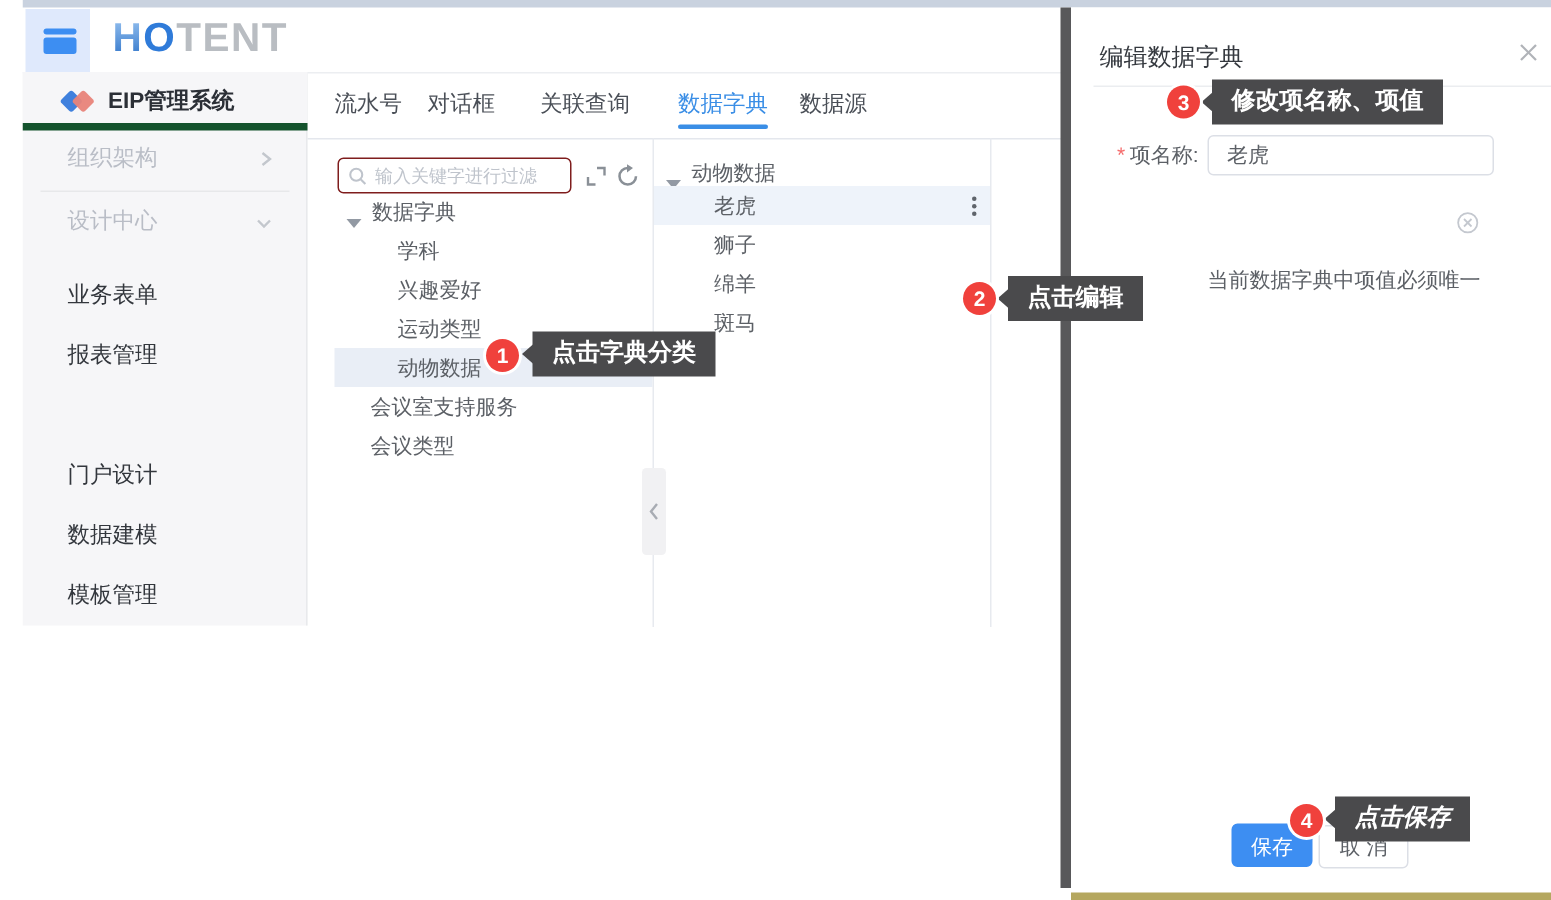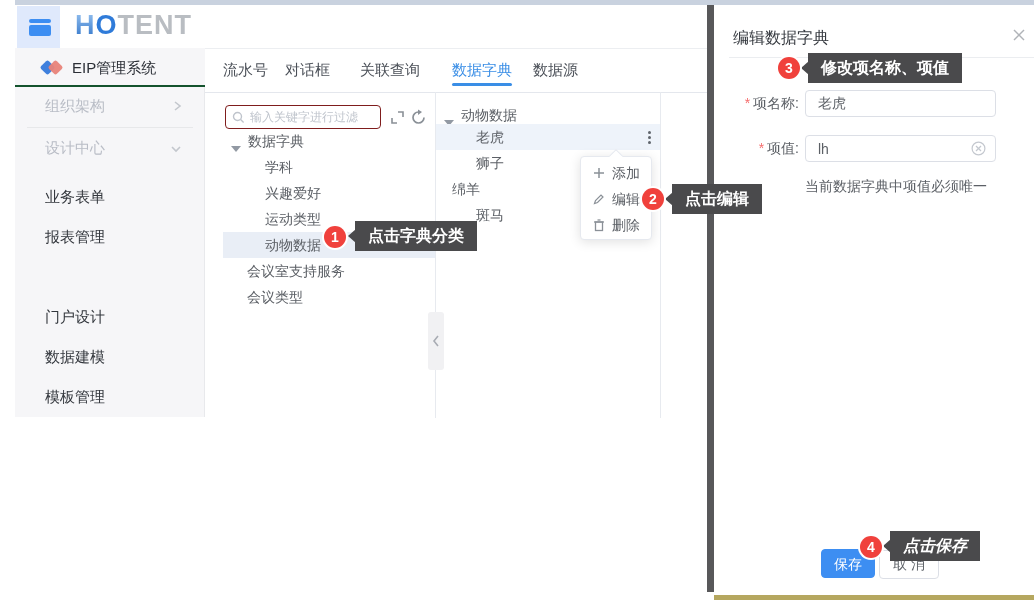--- a/index.html
+++ b/index.html
@@ -20,21 +20,21 @@
   .logo { left:60px; top:10px; font-size:27px; font-weight:bold; letter-spacing:1px; }
   .logo-h { background:linear-gradient(180deg,#9cc6f2,#2d72c8); -webkit-background-clip:text; background-clip:text; color:transparent; }
   .logo-o { color:#2f7bd9; }
   .logo-rest { color:#b9bdc2; }
   .hdr-line { left:0; top:48px; width:693px; height:1px; background:#eceef1; }
   
   .sidebar-bg { left:0; top:48px; width:190px; height:369px; background:#f6f6f8; border-right:1px solid #e8e9ec; }
   .side-row { left:0; width:190px; height:40px; line-height:40px; padding-left:30px; font-size:15px; color:#33373d; cursor:pointer; }
   .side-row.group { color:#b9bdc6; }
   .side-row.active { background:#3d8ef2; color:#fff; font-weight:bold; }
-  .eip-row { left:0; top:48px; width:190px; height:39px; line-height:39px; padding-left:57px; font-weight:normal; font-size:15px; color:#2b2f36; border-bottom:2px solid #14532d; background:#f6f6f8; }
+  .eip-row { left:0; top:48px; width:190px; height:39px; line-height:39px; padding-left:57px; font-weight:bold; font-size:15px; color:#2b2f36; border-bottom:5px solid #14532d; background:#f6f6f8; }
   .diamond-wrap { position:absolute; left:26px; top:12px; width:24px; height:15px; }
   .d1,.d2 { position:absolute; width:11px; height:11px; border-radius:2px; }
   .d1 { left:1px; top:2px; background:#3f80dd; transform:rotate(45deg); }
   .d2 { left:9px; top:2px; background:#e88379; transform:rotate(45deg); opacity:.95; }
   .side-divider { left:12px; top:127px; width:166px; height:1px; background:#e7e8ea; }
   .chev { position:absolute; right:22px; top:13px; }
   
   .tab { top:55px; height:30px; line-height:30px; font-size:15px; color:#4a4f57; cursor:pointer; }
   .tab.active { color:#3a8ee6; }
   .tab-underline { top:83px; height:3px; background:#3a8ee6; border-radius:2px; }
@@ -175,53 +175,29 @@
   </div>
   <div class="abs tree-row hl-right" style="left:421px; top:124px; width:224px; padding-left:40px;">
     <span>老虎</span>
     <span class="dots-btn">
         <i></i>
         <i></i>
         <i></i>
       </span>
   </div>
   <div class="abs tree-row" style="left:421px; top:150px; width:224px; padding-left:40px;"><span>狮子</span></div>
-  <div class="abs tree-row" style="left:397px; top:176px; width:224px; padding-left:40px;"><span>绵羊</span></div>
+  <div class="abs tree-row" style="left:421px; top:176px; width:224px; padding-left:40px;"><span>绵羊</span></div>
   <div class="abs tree-row" style="left:421px; top:202px; width:224px; padding-left:40px;"><span>斑马</span></div>
 
   <div class="abs collapse-handle">
     <svg width="10" height="14" viewBox="0 0 10 14">
         <polyline points="7,2 3,7 7,12" fill="none" stroke="#a8acb3" stroke-width="1.6"></polyline>
       </svg>
   </div>
 
-  <div class="abs popup">
-    <div class="arrow"></div>
-    <div class="menu-item">
-      <svg width="12" height="12" viewBox="0 0 12 12">
-          <line x1="6" y1="1" x2="6" y2="11" stroke="#8a9097" stroke-width="1.5"></line>
-          <line x1="1" y1="6" x2="11" y2="6" stroke="#8a9097" stroke-width="1.5"></line>
-        </svg>
-      <span>添加</span>
-    </div>
-    <div class="menu-item">
-      <svg width="12" height="12" viewBox="0 0 12 12">
-          <path d="M1.5 10.5 L2.5 7.5 L8 2 L10 4 L4.5 9.5 Z" fill="none" stroke="#8a9097" stroke-width="1.2"></path>
-        </svg>
-      <span>编辑</span>
-    </div>
-    <div class="menu-item">
-      <svg width="12" height="13" viewBox="0 0 12 13">
-          <line x1="1" y1="3" x2="11" y2="3" stroke="#8a9097" stroke-width="1.3"></line>
-          <rect x="2.5" y="3" width="7" height="8.5" fill="none" stroke="#8a9097" stroke-width="1.3"></rect>
-          <line x1="4.5" y1="1" x2="7.5" y2="1" stroke="#8a9097" stroke-width="1.3"></line>
-        </svg>
-      <span>删除</span>
-    </div>
-  </div>
 
   <div class="abs dark-divider"></div>
   <div class="abs drawer"></div>
   <div class="abs drawer-topline"></div>
   <div class="abs tan-right"></div>
   <div class="abs tan-bottom"></div>
 
   <div class="abs drawer-title" style="z-index:11;">编辑数据字典</div>
   <div class="abs drawer-close" style="z-index:11;">
     <svg width="14" height="14" viewBox="0 0 14 14">
@@ -229,24 +205,20 @@
         <line x1="12" y1="2" x2="2" y2="12" stroke="#b0b3b8" stroke-width="1.5"></line>
       </svg>
   </div>
   <div class="abs drawer-sep" style="z-index:11;"></div>
 
   <div class="abs" style="left:700px; top:90px; z-index:11; display:flex;">
     <div class="fld-label"><span class="req">*</span><span>项名称:</span></div>
     <input class="fld-input" style="margin-left: 6px;" value="老虎">
   </div>
 
-  <div class="abs" style="left:700px; top:135px; z-index:11; display:flex;">
-    <div class="fld-label"><span class="req">*</span><span>项值:</span></div>
-    <input class="fld-input" style="margin-left: 6px;" value="lh">
-  </div>
   <div class="abs" style="left:956px; top:141px; z-index:12;">
     <svg width="15" height="15" viewBox="0 0 15 15">
         <circle cx="7.5" cy="7.5" r="6.4" fill="none" stroke="#c4c8cf" stroke-width="1.2"></circle>
         <line x1="5" y1="5" x2="10" y2="10" stroke="#c4c8cf" stroke-width="1.2"></line>
         <line x1="10" y1="5" x2="5" y2="10" stroke="#c4c8cf" stroke-width="1.2"></line>
       </svg>
   </div>
 
   <div class="abs hint" style="z-index:11;">当前数据字典中项值必须唯一</div>
 

